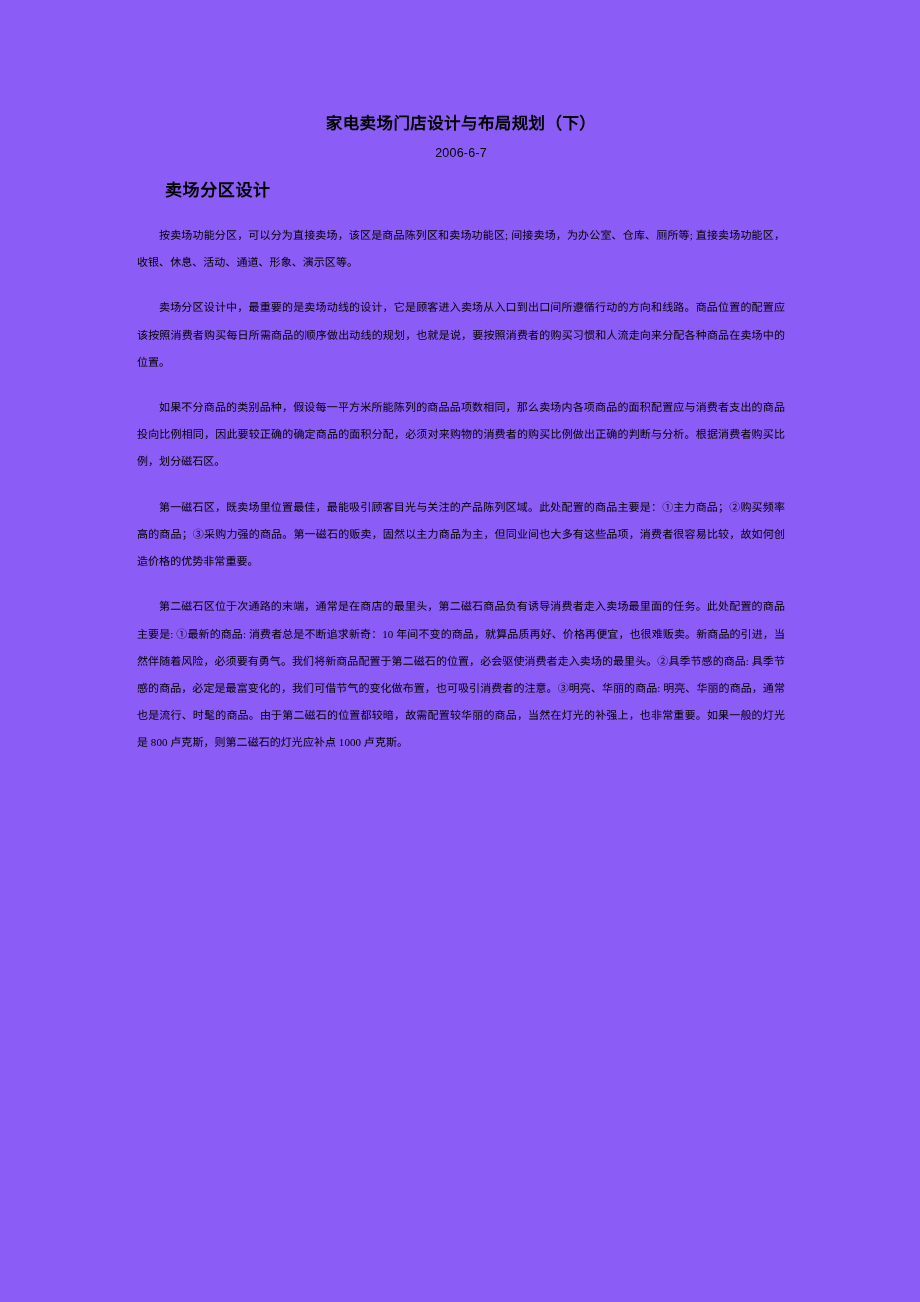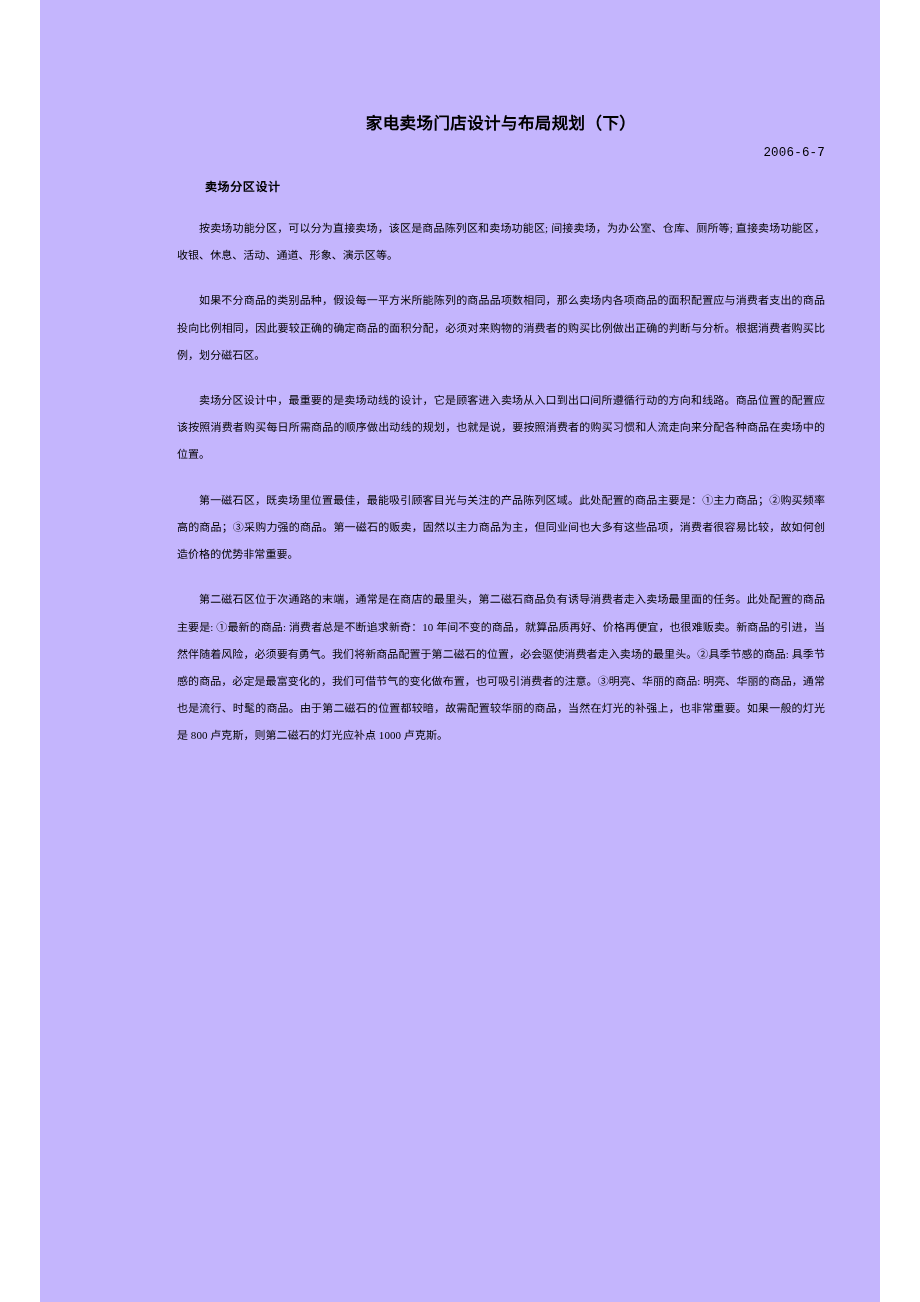--- a/index.html
+++ b/index.html
@@ -8,24 +8,24 @@
     padding: 0;
     background: #ffffff;
   }
   body {
     font-family: "Liberation Serif", "DejaVu Serif", serif;
     color: #000000;
     -webkit-font-smoothing: antialiased;
   }
   .page {
     position: relative;
-    width: 840px;
+    width: 920px;
     height: 1302px;
     margin: 0 auto;
-    background: #c4b5fd;
+    background: #8b5cf6;
     overflow: hidden;
     box-sizing: border-box;
   }
   .content {
     position: absolute;
     left: 137px;
     top: 0;
     width: 648px;
   }
   .doc-title {
@@ -34,29 +34,29 @@
     font-size: 16.5px;
     font-weight: bold;
     text-align: center;
     letter-spacing: 0.4px;
     line-height: 1.35;
   }
   .doc-date {
     margin: 0;
     padding-top: 11px;
     font-size: 12.5px;
-    text-align: right;
-    font-family: Liberation Mono, monospace;
+    text-align: center;
+    font-family: Liberation Sans, sans-serif;
     letter-spacing: 0.2px;
   }
   .section-heading {
     margin: 0;
     padding-top: 19px;
     padding-left: 28px;
-    font-size: 12px;
+    font-size: 17px;
     font-weight: bold;
     letter-spacing: 0.6px;
     line-height: 1.4;
   }
   p.body-text {
     margin: 0;
     padding-top: 18px;
     font-size: 11px;
     line-height: 27.2px;
     text-align: justify;
@@ -77,23 +77,23 @@
 
     <h1 class="doc-title">家电卖场门店设计与布局规划（下）</h1>
 
     <div class="doc-date">2006-6-7</div>
 
     <h2 class="section-heading">卖场分区设计</h2>
 
     <p class="body-text">按卖场功能分区，可以分为直接卖场，该区是商品陈列区和卖场功能区; 间接卖场，为办公室、仓库、厕所等; 直接卖场功能区，收银、休息、活动、通道、形象、演示区等。</p>
 
 
+    <p class="body-text">卖场分区设计中，最重要的是卖场动线的设计，它是顾客进入卖场从入口到出口间所遵循行动的方向和线路。商品位置的配置应该按照消费者购买每日所需商品的顺序做出动线的规划，也就是说，要按照消费者的购买习惯和人流走向来分配各种商品在卖场中的位置。</p>
+
     <p class="body-text">如果不分商品的类别品种，假设每一平方米所能陈列的商品品项数相同，那么卖场内各项商品的面积配置应与消费者支出的商品投向比例相同，因此要较正确的确定商品的面积分配，必须对来购物的消费者的购买比例做出正确的判断与分析。根据消费者购买比例，划分磁石区。</p>
-
-    <p class="body-text">卖场分区设计中，最重要的是卖场动线的设计，它是顾客进入卖场从入口到出口间所遵循行动的方向和线路。商品位置的配置应该按照消费者购买每日所需商品的顺序做出动线的规划，也就是说，要按照消费者的购买习惯和人流走向来分配各种商品在卖场中的位置。</p>
 
     <p class="body-text">第一磁石区，既卖场里位置最佳，最能吸引顾客目光与关注的产品陈列区域。此处配置的商品主要是：①主力商品；②购买频率高的商品；③采购力强的商品。第一磁石的贩卖，固然以主力商品为主，但同业间也大多有这些品项，消费者很容易比较，故如何创造价格的优势非常重要。</p>
 
     <p class="body-text">第二磁石区位于次通路的末端，通常是在商店的最里头，第二磁石商品负有诱导消费者走入卖场最里面的任务。此处配置的商品主要是: ①最新的商品: 消费者总是不断追求新奇：10 年间不变的商品，就算品质再好、价格再便宜，也很难贩卖。新商品的引进，当然伴随着风险，必须要有勇气。我们将新商品配置于第二磁石的位置，必会驱使消费者走入卖场的最里头。②具季节感的商品: 具季节感的商品，必定是最富变化的，我们可借节气的变化做布置，也可吸引消费者的注意。③明亮、华丽的商品: 明亮、华丽的商品，通常也是流行、时髦的商品。由于第二磁石的位置都较暗，故需配置较华丽的商品，当然在灯光的补强上，也非常重要。如果一般的灯光是 800 卢克斯，则第二磁石的灯光应补点 1000 卢克斯。</p>
 
 
   </div>
 </div>
 
 </body></html>

